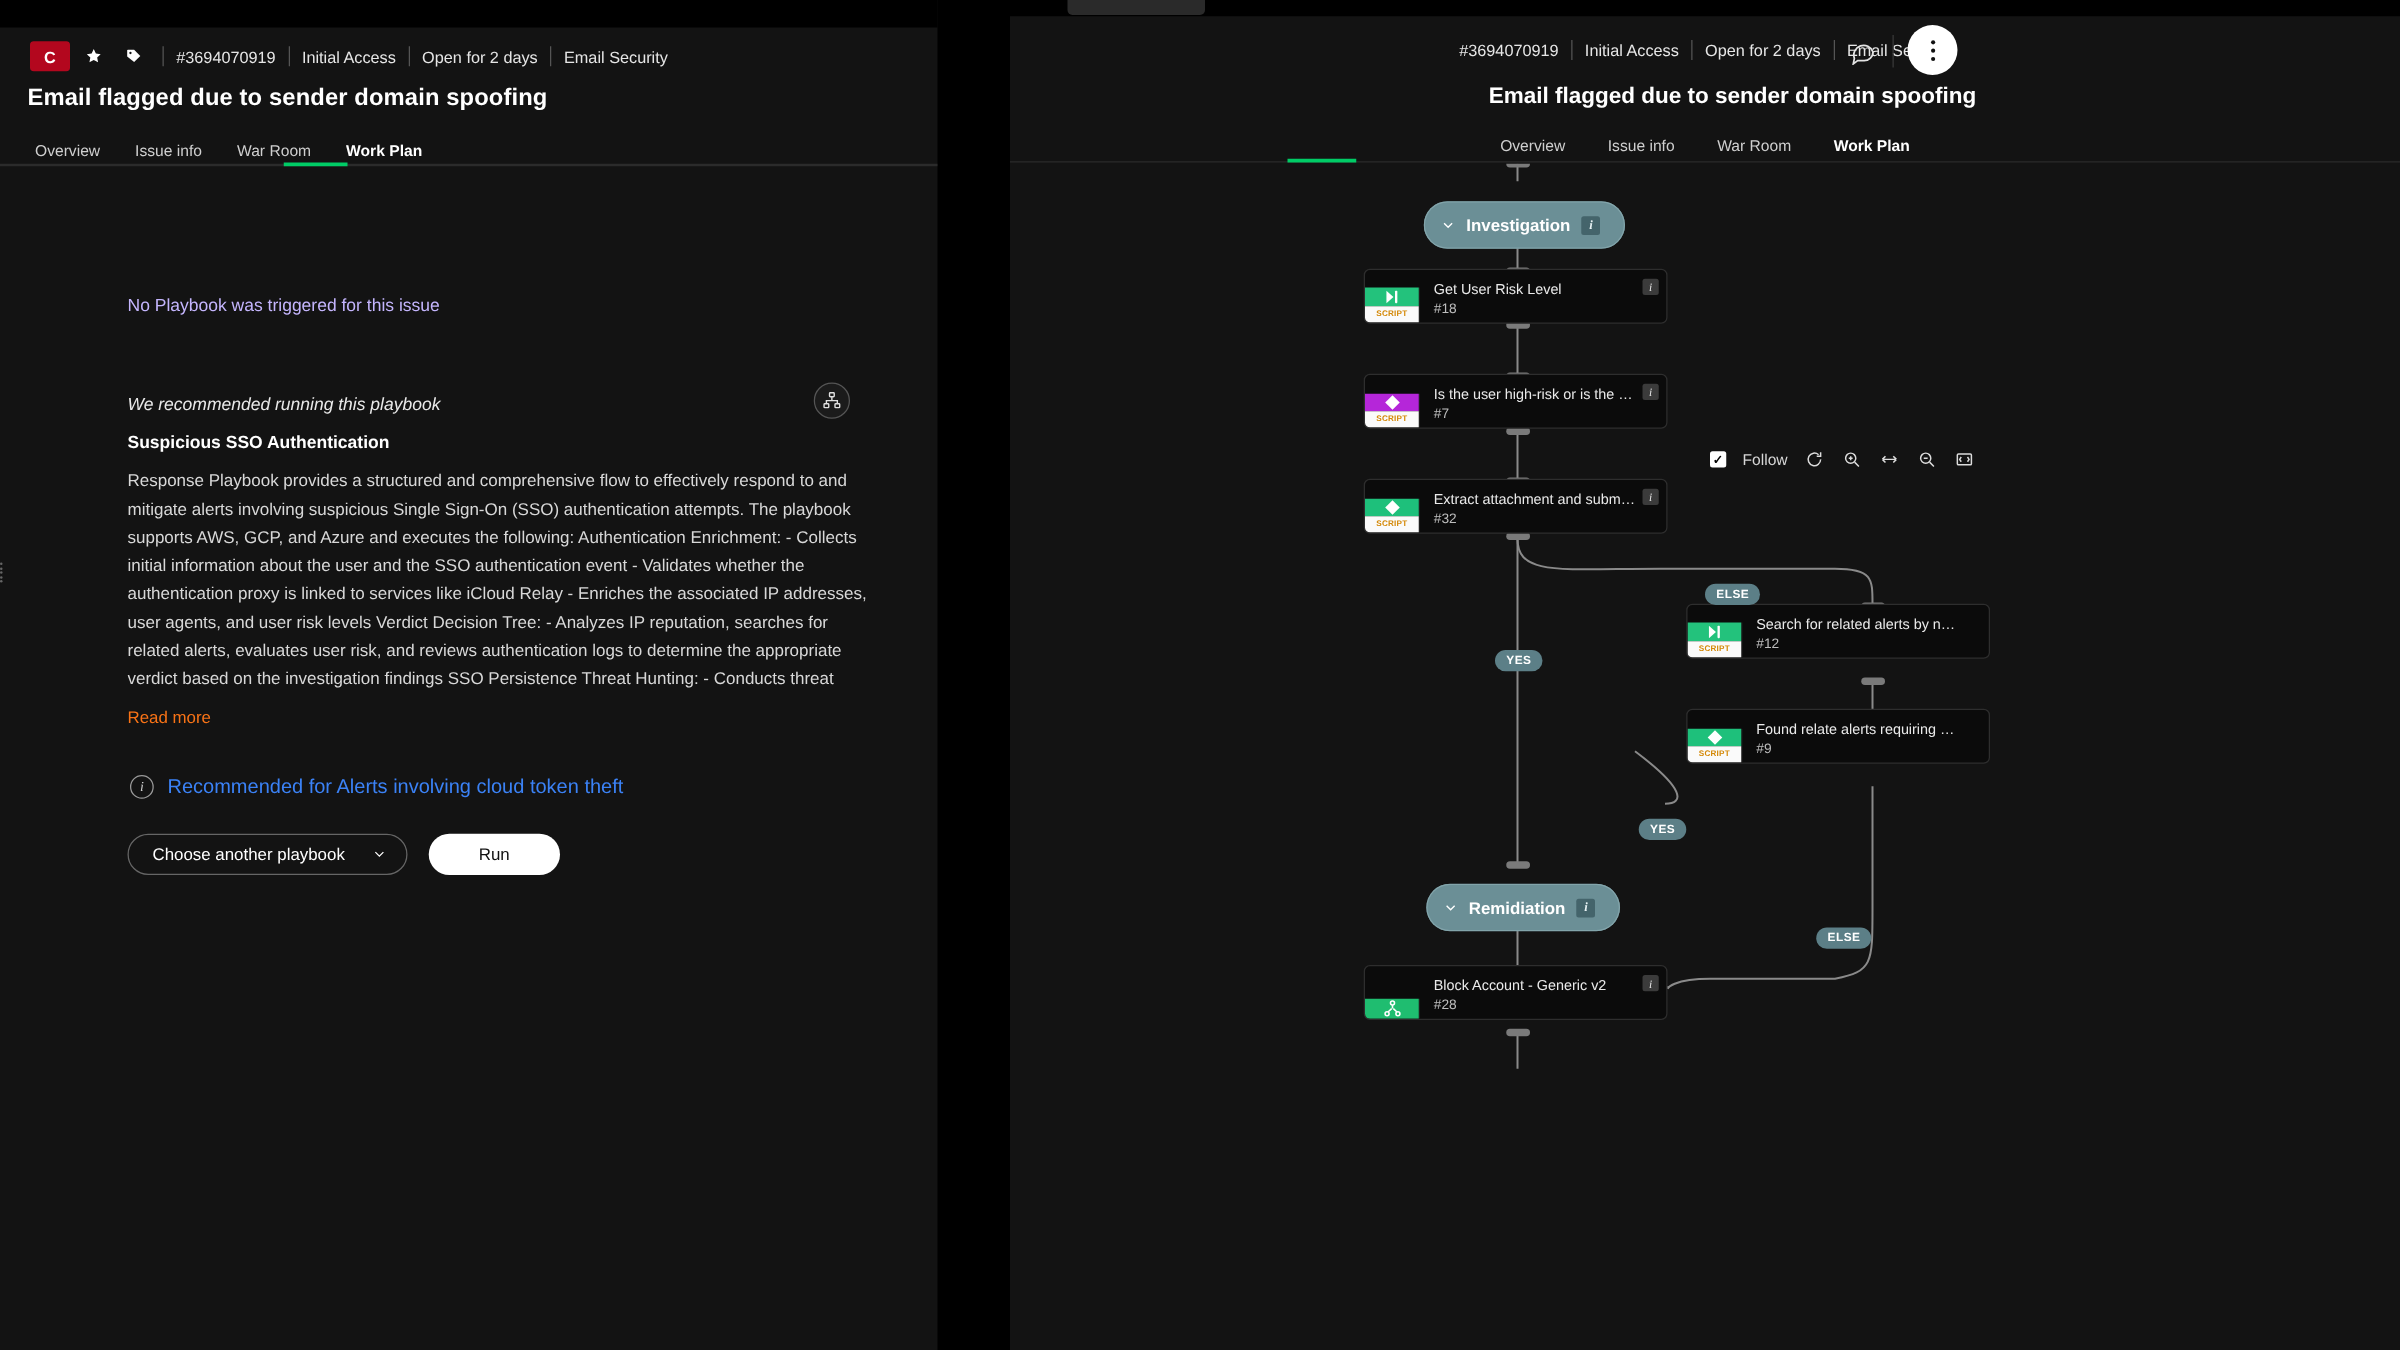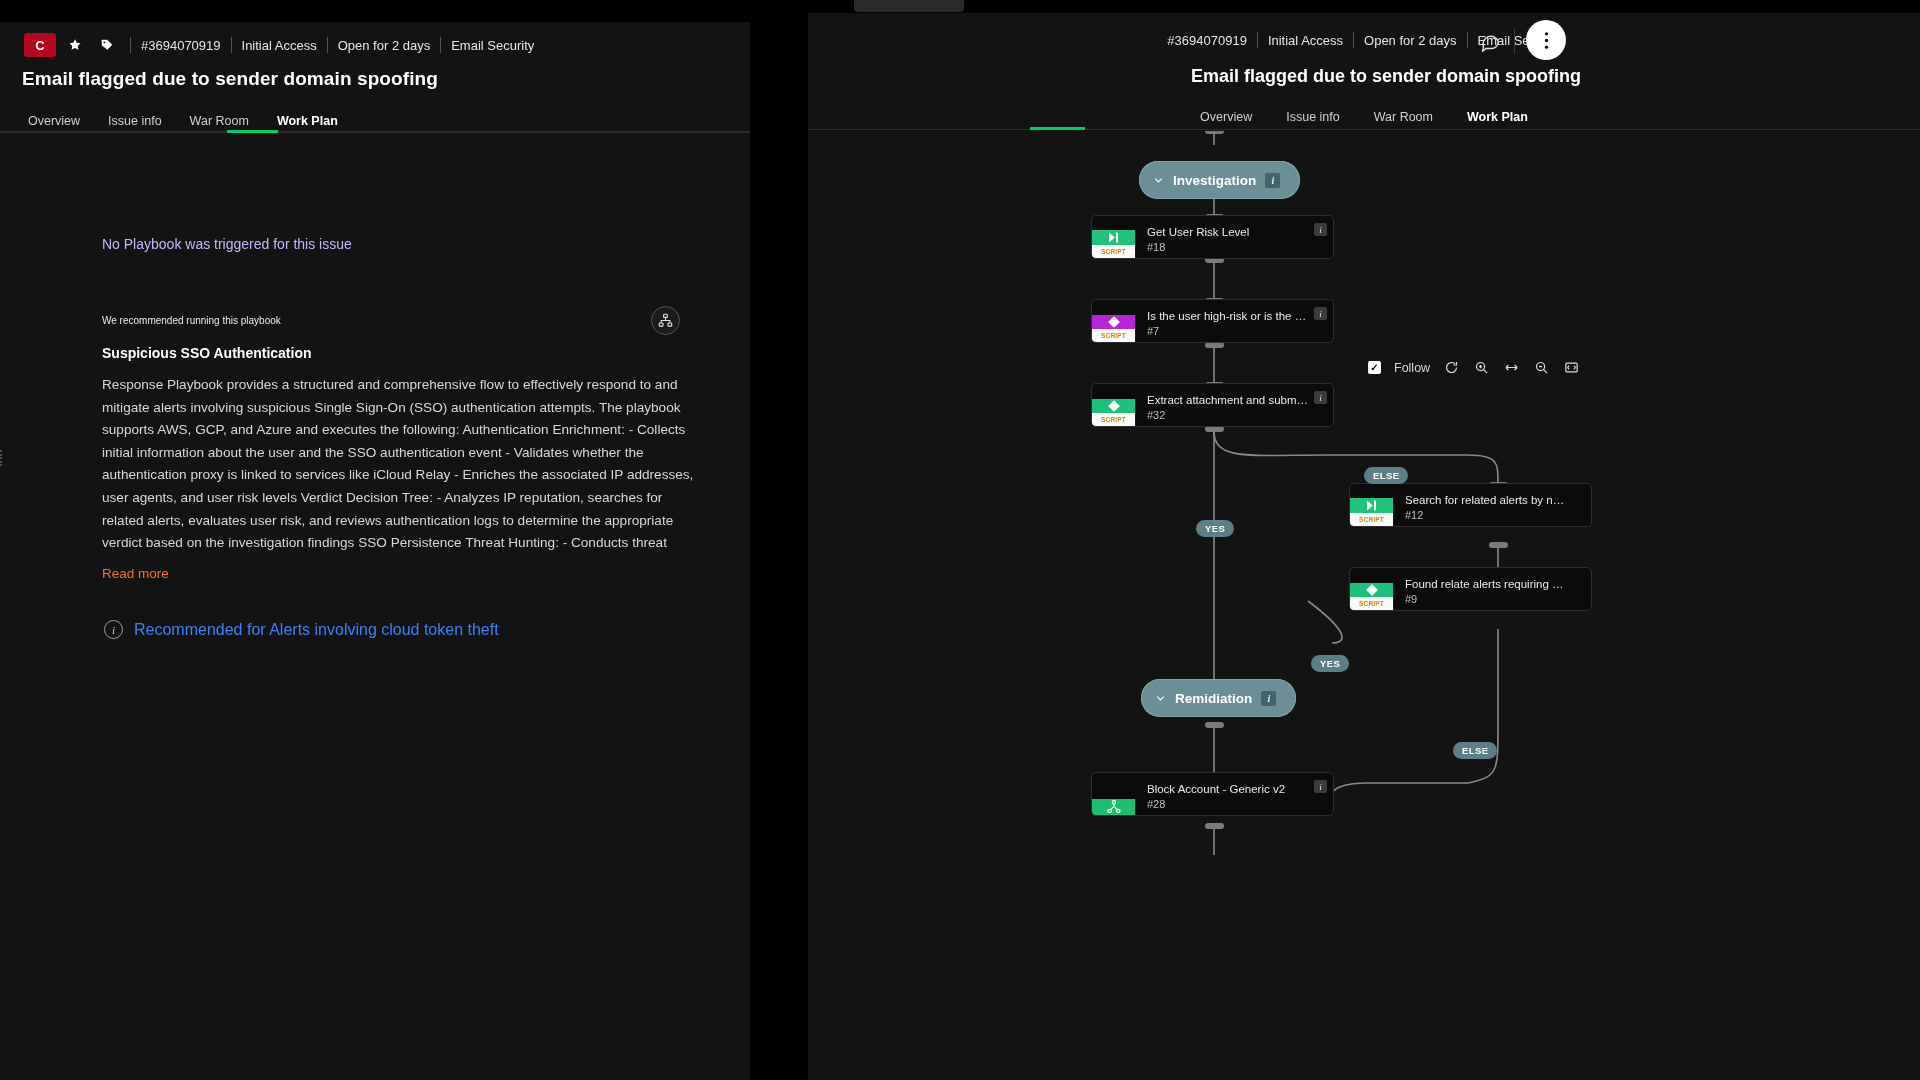--- a/index.html
+++ b/index.html
@@ -64,21 +64,21 @@
     position: absolute; left: 227px; top: 130px; width: 51px; height: 3px;
     background: #00cc66;
   }
 
   .lp-nopb {
     position: absolute; left: 102px; top: 236px;
     font-size: 14px; color: #c4b5fd;
   }
   .lp-rec {
     position: absolute; left: 102px; top: 315px;
-    font-size: 10px; color: #e9e9e9;
+    font-size: 14px; color: #e9e9e9; font-style: italic;
   }
   .graph-icon-btn {
     position: absolute; left: 651px; top: 306px;
     width: 29px; height: 29px; border-radius: 50%;
     border: 1px solid #555; background: #1b1b1b;
     display: flex; align-items: center; justify-content: center;
   }
   .lp-pbname {
     position: absolute; left: 102px; top: 345px;
     font-size: 14px; font-weight: 700; color: #fff;
@@ -352,20 +352,31 @@
 
     <div class="lp-desc">Response Playbook provides a structured and comprehensive flow to effectively respond to and mitigate alerts involving suspicious Single Sign-On (SSO) authentication attempts. The playbook supports AWS, GCP, and Azure and executes the following: Authentication Enrichment: - Collects initial information about the user and the SSO authentication event - Validates whether the authentication proxy is linked to services like iCloud Relay - Enriches the associated IP addresses, user agents, and user risk levels Verdict Decision Tree: - Analyzes IP reputation, searches for related alerts, evaluates user risk, and reviews authentication logs to determine the appropriate verdict based on the investigation findings SSO Persistence Threat Hunting: - Conducts threat hunting acti…</div>
 
     <div class="lp-readmore">Read more</div>
 
     <div class="lp-note">
       <div class="info-circle">i</div>
       <div class="lp-note-text">Recommended for Alerts involving cloud token theft</div>
     </div>
 
+    <div class="lp-actions">
+      <button class="btn-outline">
+        <span>Choose another playbook</span>
+        <span>
+          <svg width="11" height="11" viewBox="0 0 24 24" fill="none" stroke="#fff" stroke-width="2.2">
+              <path d="M5 8l7 7 7-7"></path>
+            </svg>
+        </span>
+      </button>
+      <button class="btn-white">Run</button>
+    </div>
   </div>
 
   <div class="right-panel">
     <div class="rp-topstrip">
       <div class="rp-tab-chip"></div>
     </div>
 
     <div class="rp-meta">
       <div class="meta-text">#3694070919</div>
       <div class="meta-divider"></div>
@@ -533,21 +544,21 @@
               </svg>
           </div>
           <div class="scriptbar">SCRIPT</div>
         </div>
         <div class="task-body">
           <div class="task-title">Found relate alerts requiring user disa…</div>
           <div class="task-id">#9</div>
         </div>
       </div>
 
-      <div class="grp-node" style="left:333px; top:520px;">
+      <div class="grp-node" style="left:333px; top:548px;">
         <span>
           <svg width="11" height="11" viewBox="0 0 24 24" fill="none" stroke="#fff" stroke-width="2.4">
               <path d="M5 8l7 7 7-7"></path>
             </svg>
         </span>
         <span>Remidiation</span>
         <span class="info-sq">i</span>
       </div>
 
       <div class="task-node" style="left:283px; top:641px; width:243px;">

